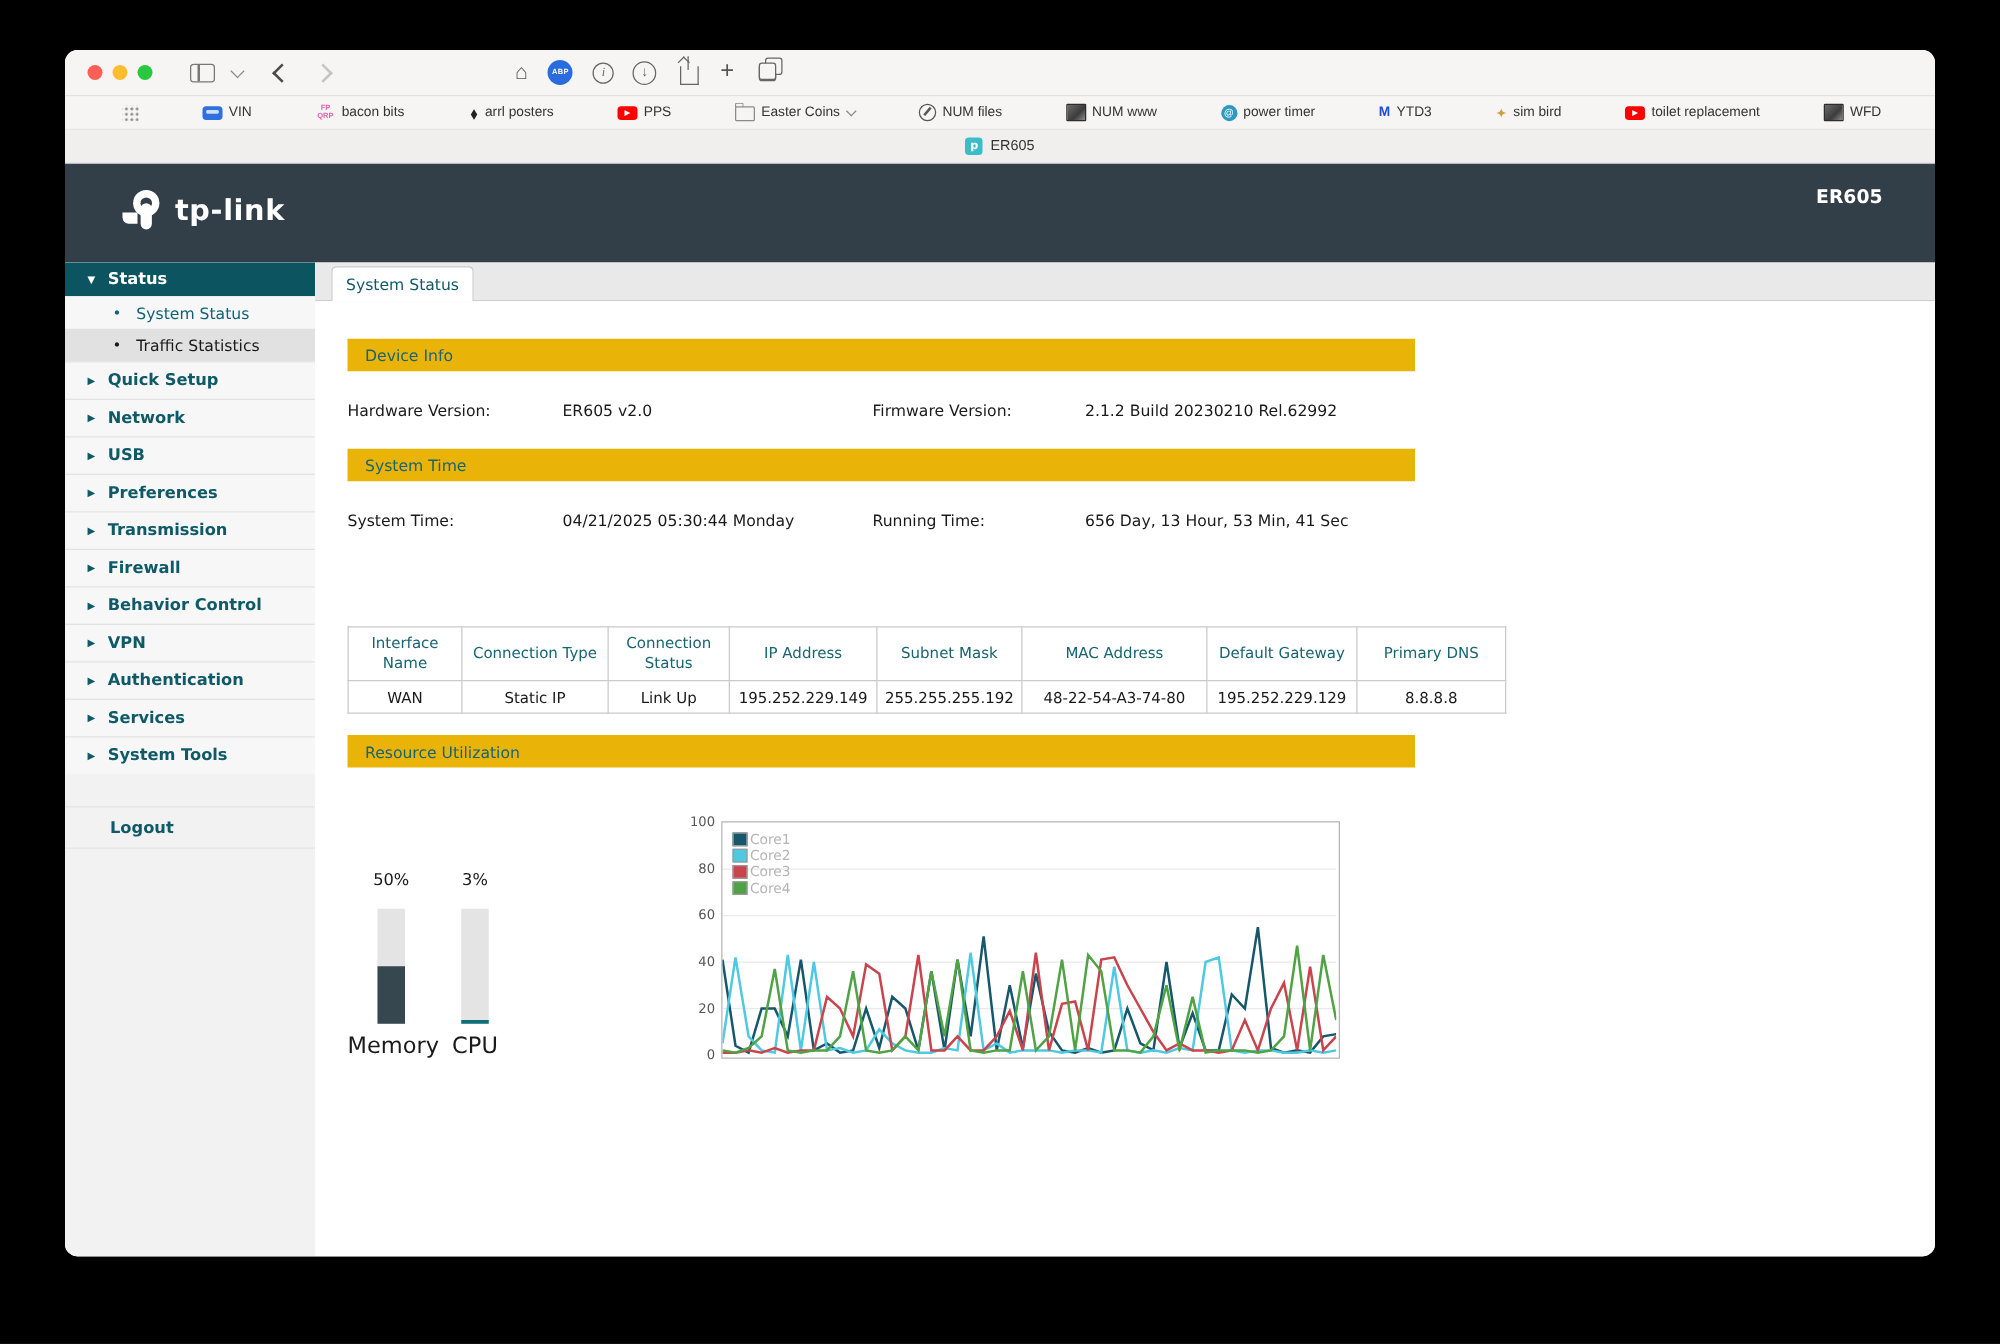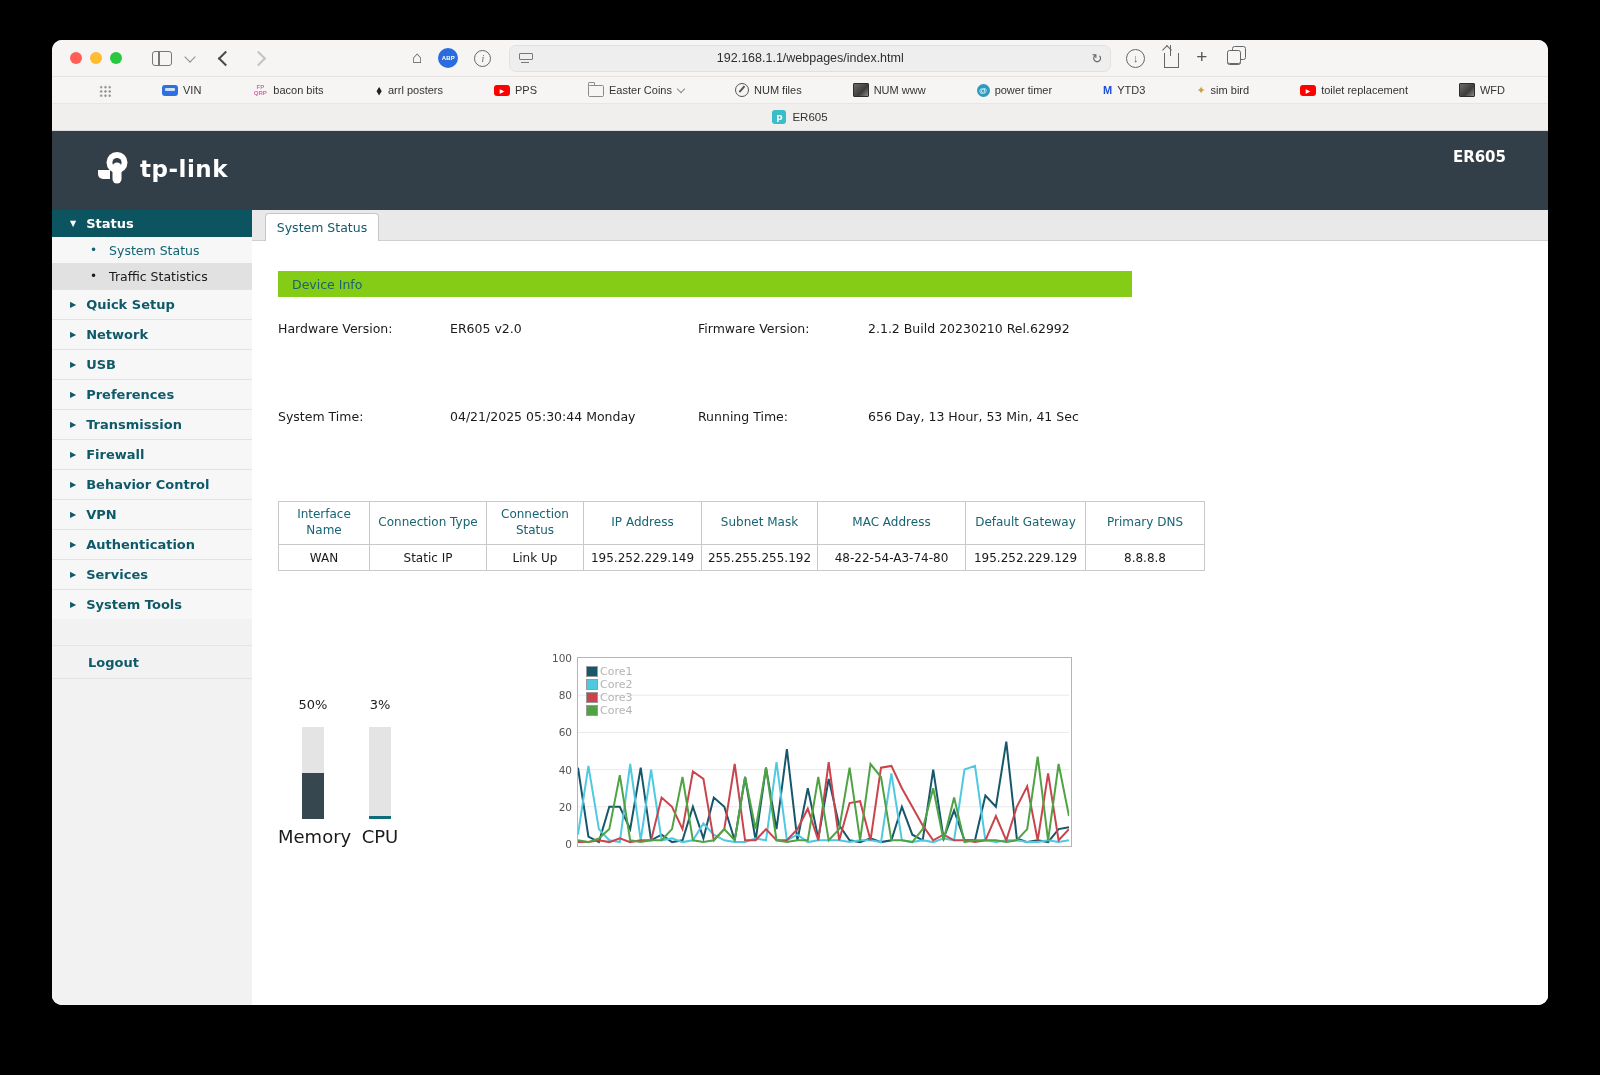--- a/index.html
+++ b/index.html
@@ -100,21 +100,21 @@
   .sb-logout{margin-top:26px;border-top:1px solid #e3e3e3;border-bottom:1px solid #e3e3e3;height:32px;
     display:flex;align-items:center;font-size:13px;font-weight:bold;color:#0f5a68;background:#f2f2f2;padding-left:36px;}
   .sb-copy{position:absolute;top:547px;left:0;right:0;text-align:center;color:#9a9a9a;font-size:11.5px;line-height:16.5px;}
   
   .content{flex:1;display:flex;flex-direction:column;min-width:0;}
   .tabstrip{height:30px;background:#e9e9e9;border-bottom:1px solid #cfcfcf;position:relative;flex:none;}
   .activetab{position:absolute;left:13px;top:3px;height:27px;width:112px;background:#fff;border:1px solid #c6c6c6;
     border-bottom:none;border-radius:4px 4px 0 0;display:flex;align-items:center;justify-content:center;
     font-size:12.5px;color:#12596a;font-family:"DejaVu Sans",sans-serif;z-index:2;}
   .page{position:relative;flex:1;background:#fff;font-family:"DejaVu Sans",sans-serif;overflow:hidden;}
-  .band{position:absolute;left:26px;width:854px;height:26px;background:#84cc16;color:#176472;
+  .band{position:absolute;left:26px;width:854px;height:26px;background:#eab308;color:#176472;
     font-size:12.5px;display:flex;align-items:center;padding-left:14px;box-sizing:border-box;}
   .fl{position:absolute;font-size:12.5px;color:#1a1a1a;white-space:nowrap;}
   
   .wan-table{position:absolute;left:26px;top:260px;border-collapse:collapse;table-layout:fixed;}
   .wan-table th{border:1px solid #c9c9c9;color:#176472;font-weight:normal;font-size:12px;height:38px;
     line-height:1.3;padding:2px 4px;background:#fff;}
   .wan-table td{border:1px solid #c9c9c9;color:#1a1a1a;font-size:12px;height:25px;text-align:center;padding:0 4px;}
   
   .pct{position:absolute;font-size:13px;color:#1a1a1a;width:60px;text-align:center;}
   .bar{position:absolute;width:22px;height:92px;background:#e4e4e4;}
@@ -140,25 +140,20 @@
       <span class="tl tl-yellow"></span>
       <span class="tl tl-green"></span>
     </div>
     <span class="panel-ic"></span>
     <span class="chev"></span>
     <span class="nav-arrow"></span>
     <span class="nav-arrow fwd"></span>
     <span class="chrome-ic home-ic">⌂</span>
     <span class="abp">ABP</span>
     <span class="info-ic">i</span>
-    <div class="urlbox">
-      <span class="reader-ic"></span>
-      <span class="url-text">192.168.1.1/webpages/index.html</span>
-      <span class="refresh-ic">↻</span>
-    </div>
     <span class="dl-ic">↓</span>
     <span class="share-ic"></span>
     <span class="plus-ic">+</span>
     <span class="tabs-ic"></span>
   </div>
 
   <div class="bookmarks" id="bookmarks">
   <span class="bm">
         <span class="ic ic-apps-grid"></span>
       </span>
@@ -336,20 +331,23 @@
         <div class="page">
 
           <div class="band" style="top:30px">
             <span>Device Info</span>
           </div>
           <span class="fl" style="left:26px;top:80px">Hardware Version:</span>
           <span class="fl" style="left:198px;top:80px">ER605 v2.0</span>
           <span class="fl" style="left:446px;top:80px">Firmware Version:</span>
           <span class="fl" style="left:616px;top:80px">2.1.2 Build 20230210 Rel.62992</span>
 
+          <div class="band" style="top:118px">
+            <span>System Time</span>
+          </div>
           <span class="fl" style="left:26px;top:168px">System Time:</span>
           <span class="fl" style="left:198px;top:168px">04/21/2025 05:30:44 Monday</span>
           <span class="fl" style="left:446px;top:168px">Running Time:</span>
           <span class="fl" style="left:616px;top:168px">656 Day, 13 Hour, 53 Min, 41 Sec</span>
 
           <table class="wan-table" id="wan-table">
               <thead>
                 <tr>
                   <th style="width: 82px;">Interface Name</th>
                   <th style="width: 108px;">Connection Type</th>
@@ -368,20 +366,23 @@
                   <td>Link Up</td>
                   <td>195.252.229.149</td>
                   <td>255.255.255.192</td>
                   <td>48-22-54-A3-74-80</td>
                   <td>195.252.229.129</td>
                   <td>8.8.8.8</td>
                 </tr>
               </tbody>
             </table>
 
+          <div class="band" style="top:347px">
+            <span>Resource Utilization</span>
+          </div>
 
           <span class="pct" style="left:31px;top:456px">50%</span>
           <span class="pct" style="left:98px;top:456px">3%</span>
           <div class="bar" style="left:50px;top:486px">
             <div class="fill" id="mem-fill" style="height: 46px; background: rgb(55, 71, 79);"></div>
           </div>
           <div class="bar" style="left:117px;top:486px">
             <div class="fill" id="cpu-fill" style="height: 3px; background: rgb(14, 109, 120);"></div>
           </div>
           <span class="bar-label" style="left:26px;top:585px">Memory</span>

